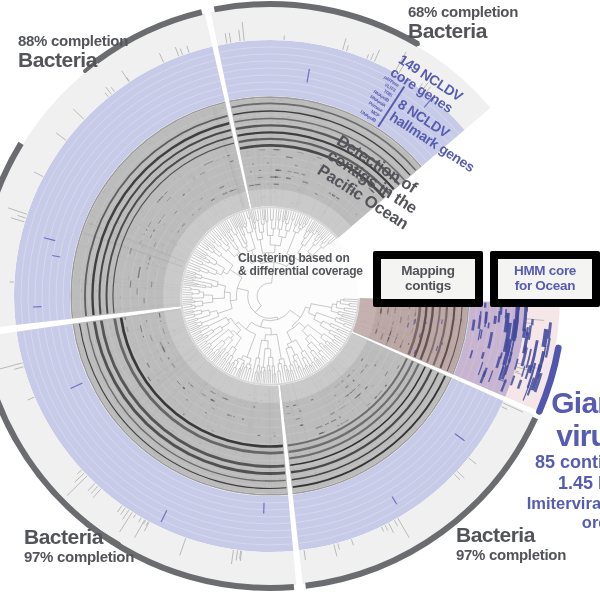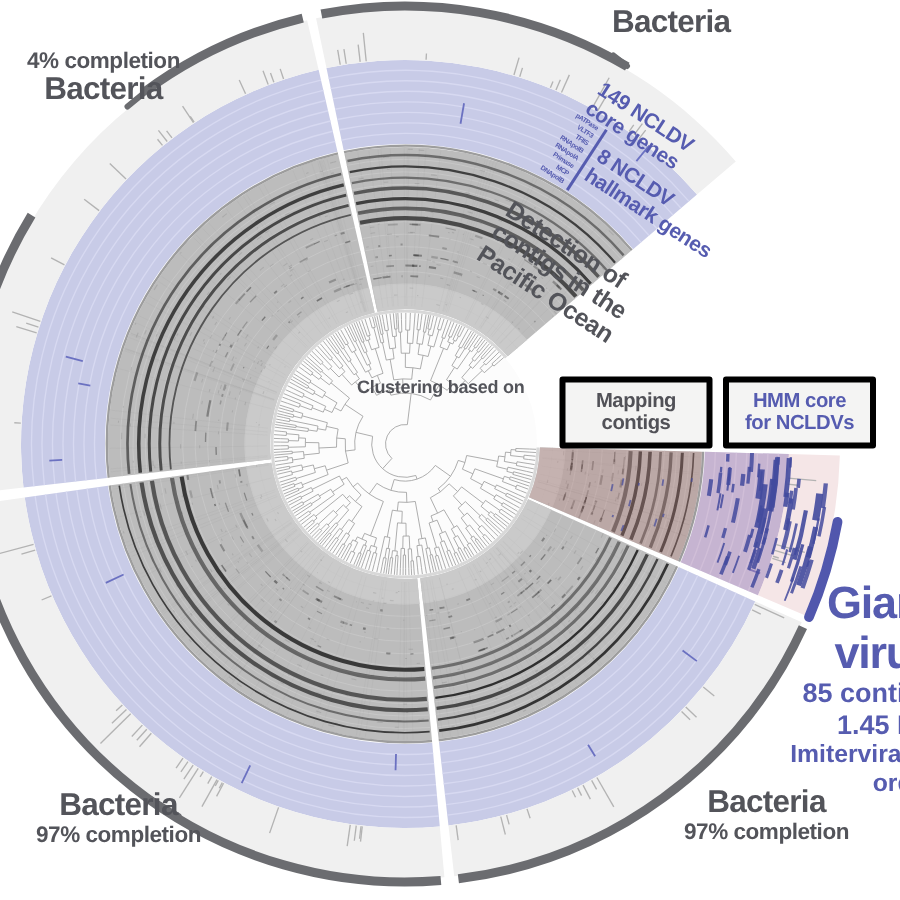--- a/index.html
+++ b/index.html
@@ -1,32 +1,32 @@
 <!DOCTYPE html>
 <html style="--blue: #565cb0; --dark: #53545a;"><head>
 <meta charset="utf-8">
 <style>
   html,body{margin:0;padding:0;}
   body{width:600px;height:600px;overflow:hidden;background:#fff;position:relative;
        font-family:"Liberation Sans",sans-serif;}
   #canvas{position:absolute;left:0;top:0;}
   .lbl{position:absolute;font-weight:bold;color:var(--dark,#53545a);line-height:1.08;letter-spacing:-0.3px;}
   .lbl .sub{font-size:15px;display:block;}
-  .lbl .name{font-size:21px;display:block;letter-spacing:-0.5px;text-align:center;}
+  .lbl .name{font-size:21px;display:block;letter-spacing:-0.5px;}
   .rot{transform:rotate(33deg);transform-origin:0 0;}
   .blue{color:var(--blue,#565cb0);}
   .core{font-size:14px;line-height:1.05;}
   .hallrow{display:flex;align-items:center;}
   .genes{display:flex;flex-direction:column;align-items:flex-end;font-size:4.5px;line-height:6px;font-weight:bold;}
   .genediv{width:2px;background:var(--blue,#565cb0);align-self:stretch;margin:0 4px;}
   .hallmark{font-size:14px;line-height:1.05;font-weight:bold;}
   .detect{font-size:16.5px;line-height:1.05;}
   .center-cap{font-size:12px;line-height:1.12;letter-spacing:-0.2px;}
   .boxes{position:absolute;display:flex;gap:7px;}
-  .legend-box{width:94px;height:40px;border:4px solid #000000;border-radius:2px;background:#f4f4f3;
+  .legend-box{width:94px;height:40px;border:8px solid #000000;border-radius:2px;background:#f4f4f3;
       display:flex;flex-direction:column;align-items:center;justify-content:center;
       font-size:13.5px;font-weight:bold;line-height:1.1;letter-spacing:-0.3px;}
   .giant{position:absolute;left:444px;top:386px;width:180px;text-align:right;color:var(--blue,#565cb0);font-weight:bold;}
   .giant .g1{font-size:30px;line-height:33px;letter-spacing:-0.8px;}
   .giant .g2{font-size:18px;line-height:21px;}
   .giant .g3{font-size:16.5px;line-height:19px;}
 </style>
 </head>
 <body>
 
@@ -1205,25 +1205,26 @@
     <path d="M201.83 12.07A292 292 0 0 0 96.31 61.27" fill="none" stroke="#6b6c70" stroke-width="6"></path>
     <path d="M21.03 143.43A292 292 0 0 0 -20.40 326.52" fill="none" stroke="#6b6c70" stroke-width="6"></path>
     <path d="M-18.79 339.16A292 292 0 0 0 293.93 587.02" fill="none" stroke="#6b6c70" stroke-width="6"></path>
     <path d="M305.59 585.82A292 292 0 0 0 535.28 418.02" fill="none" stroke="#6b6c70" stroke-width="6"></path>
     <line x1="418" y1="44" x2="409" y2="37" stroke="#6b6c70" stroke-width="4" stroke-linecap="round"></line>
     <line x1="96" y1="62" x2="85" y2="71" stroke="#6b6c70" stroke-width="4" stroke-linecap="round"></line>
     <line x1="96" y1="530" x2="119" y2="544" stroke="#6b6c70" stroke-width="4" stroke-linecap="round"></line>
   </svg>
 
 <div class="lbl" style="left:18px;top:33px;">
-  <span class="sub">4% completion</span>
+  <span class="sub">88% completion</span>
   <span class="name">Bacteria</span>
 </div>
 
 <div class="lbl" style="left:408px;top:4px;">
+  <span class="sub">68% completion</span>
   <span class="name">Bacteria</span>
 </div>
 
 <div class="lbl" style="left:24px;top:526px;">
   <span class="name">Bacteria</span>
   <span class="sub">97% completion</span>
 </div>
 
 <div class="lbl" style="left:456px;top:524px;">
   <span class="name">Bacteria</span>
@@ -1254,30 +1255,31 @@
 </div>
 
 <div class="lbl rot detect" style="left:343px;top:132px;">
   <div>Detection of</div>
   <div>contigs in the</div>
   <div>Pacific Ocean</div>
 </div>
 
 <div class="lbl center-cap" style="left:238px;top:252px;">
   <div>Clustering based on</div>
+  <div>&amp; differential coverage</div>
 </div>
 
 <div class="boxes" style="left:373px;top:251px;">
   <div class="legend-box" style="color:#515157;">
     <span>Mapping</span>
     <span>contigs</span>
   </div>
   <div class="legend-box blue">
     <span>HMM core</span>
-    <span>for NCLDVs</span>
+    <span>for Ocean</span>
   </div>
 </div>
 
 <div class="giant">
   <div class="g1">Giant</div>
   <div class="g1">virus</div>
   <div class="g2">85 contigs</div>
   <div class="g2">1.45 Mb</div>
   <div class="g3">Imitervirales</div>
   <div class="g3">order</div>

